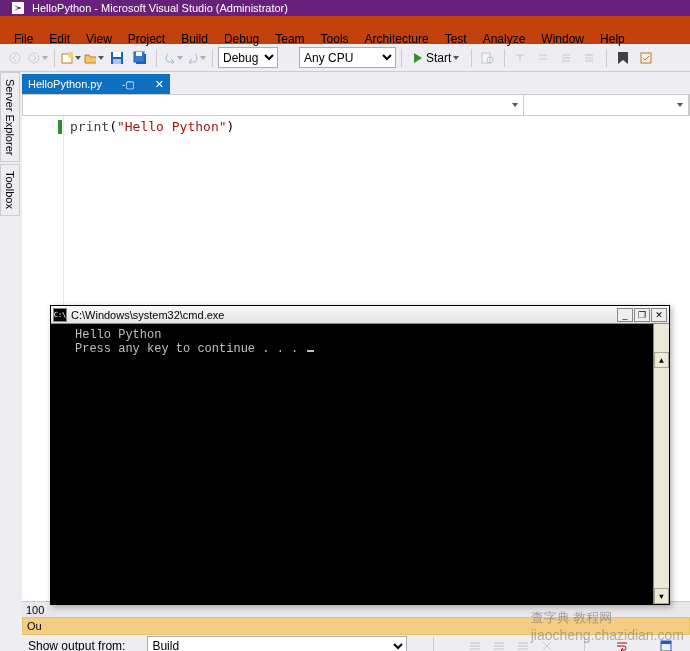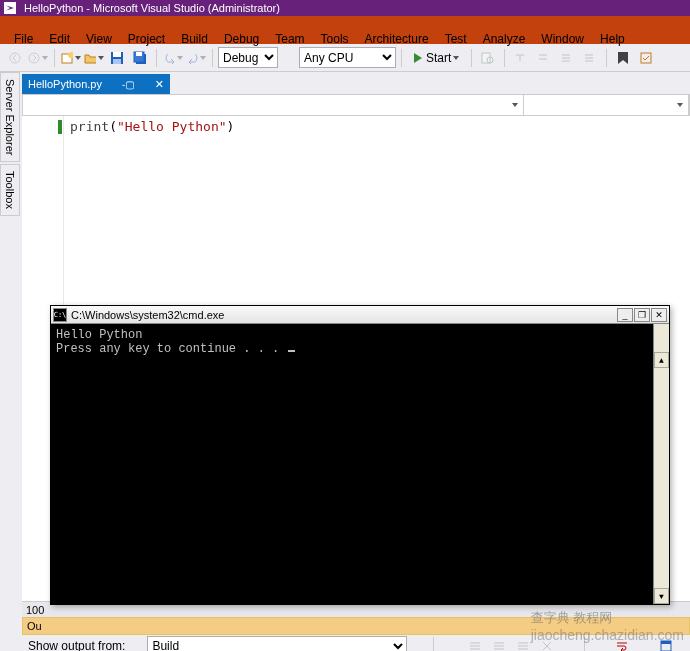--- a/index.html
+++ b/index.html
@@ -1,17 +1,17 @@
 <!DOCTYPE html>
 <html><head>
 <meta charset="utf-8">
 <style>
   * { box-sizing: border-box; margin: 0; padding: 0; }
   body { font-family: "Segoe UI", Tahoma, sans-serif; font-size: 12px; background: #eeeef2; width: 690px; height: 651px; overflow: hidden; position: relative; }
-  .titlebar { height: 16px; background: #68217a; color: #fff; display: flex; align-items: center; padding: 0 4px; font-size: 11px; }
+  .titlebar { height: 16px; background: #68217a; color: #fff; display: flex; align-items: center; padding: 0 12px; font-size: 11px; }
   .vs-logo { width: 12px; height: 12px; background: #fff; margin-right: 8px; display: flex; align-items: center; justify-content: center; }
   .vs-logo::before { content: ""; display: block; width: 8px; height: 8px; background: #68217a; clip-path: polygon(0 20%, 50% 50%, 0 80%, 100% 50%); }
   .menubar { height: 22px; display: flex; align-items: flex-start; padding: 14px 6px; background: #c2410c; }
   .menubar > div { padding: 2px 8px; cursor: default; }
   .toolbar { height: 28px; background: #eeeef2; display: flex; align-items: center; padding: 0 4px; border-bottom: 1px solid #ccc; gap:1px;}
   .tbtn { width: 22px; height: 22px; display: flex; align-items: center; justify-content: center; border: 1px solid transparent; position:relative;}
   .tbtn.disabled { opacity: .4; }
   .sep { width: 1px; height: 18px; background: #ccc; margin: 0 4px; }
   .dd { display:inline-block; width:0;height:0;border-left:3px solid transparent;border-right:3px solid transparent;border-top:4px solid #555; margin-left:2px;}
   select.toolsel { height: 21px; font-size: 12px; border: 1px solid #abadb3; background:#fff;}
@@ -39,21 +39,21 @@
   .output-bar { height:22px; background:#eeeef2; display:flex; align-items:center; padding:2px 6px; gap:22px;}
   .output-bar select { width:260px; height:20px; font-size:12px; border:1px solid #abadb3; background:#fff;}
   .obtns { display:flex; gap:2px; margin-left:4px;}
   .console { position:absolute; left:50px; top:305px; width:620px; height:300px; border:1px solid #000; background:#000; box-shadow:2px 2px 6px rgba(0,0,0,.3);}
   .console-title { height:18px; background: linear-gradient(#fafafa,#e4e4e4); display:flex; align-items:center; padding:0 2px; border-bottom:1px solid #888;}
   .cmdicon{width:14px;height:14px;background:#000;margin-right:4px;border:1px solid #888;display:flex;align-items:center;justify-content:center;}
   .cmdicon::before{content:"C:\\";color:#fff;font-size:7px;font-family:monospace;}
   .console-title .t { flex:1; font-size:11px; font-family:Liberation Sans, sans-serif;}
   .winbtns { display:flex;}
   .winbtn{ width:16px;height:14px;border:1px solid #888;background:#eee;margin-left:1px;display:flex;align-items:center;justify-content:center;font-size:9px;font-family:Arial;}
-  .console-body { padding:4px 5px; font-family:"Courier New",monospace; font-size:12px; color:#c0c0c0; background:#000; height:calc(100% - 18px); position:relative; white-space:pre;}
+  .console-body { padding:4px 24px; font-family:"Courier New",monospace; font-size:12px; color:#c0c0c0; background:#000; height:calc(100% - 18px); position:relative; white-space:pre;}
   .console-body .cursor{display:inline-block;width:7px;height:2px;background:#c0c0c0;vertical-align:baseline; margin-left:2px;}
   .scroll{position:absolute;right:0;top:0;width:16px;height:100%;background:#ece9d8;border-left:1px solid #888;}
   .scroll .arr{height:16px;background:#ece9d8;border:1px solid #aca899;display:flex;align-items:center;justify-content:center;font-size:8px;color:#000;}
   .scroll .arr.bot{position:absolute;bottom:0;width:100%;}
   .watermark{position:absolute;right:6px;bottom:8px;font-size:13px;color:rgba(100,100,100,.55);font-family:"SimSun","Microsoft YaHei",sans-serif;}
   .watermark .sub{font-size:14px;display:block;color:rgba(100,100,100,.45);}
   svg{display:block;}
 </style>
 </head>
 <body>

